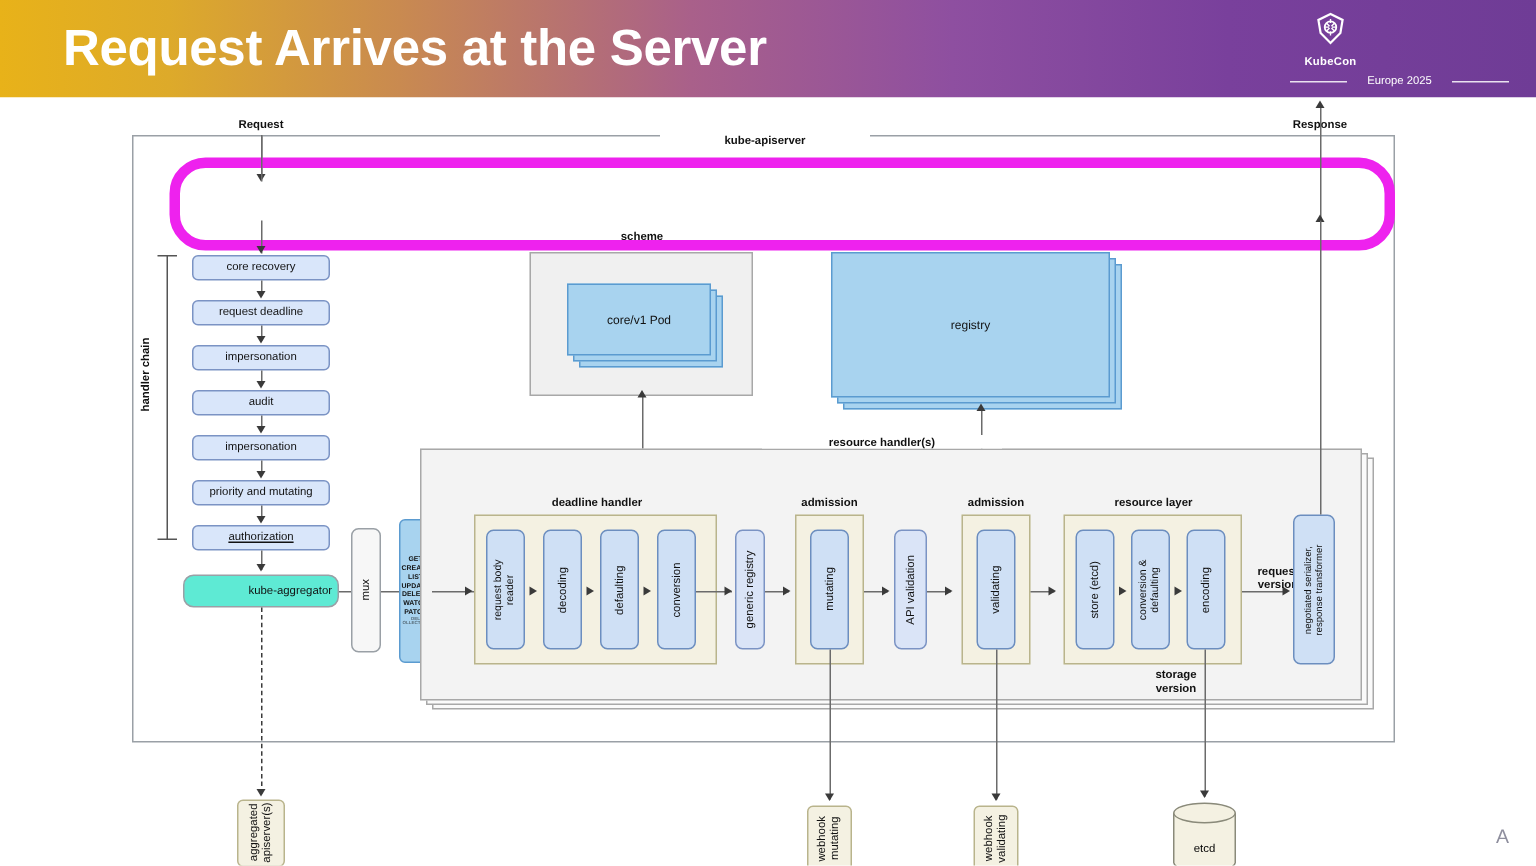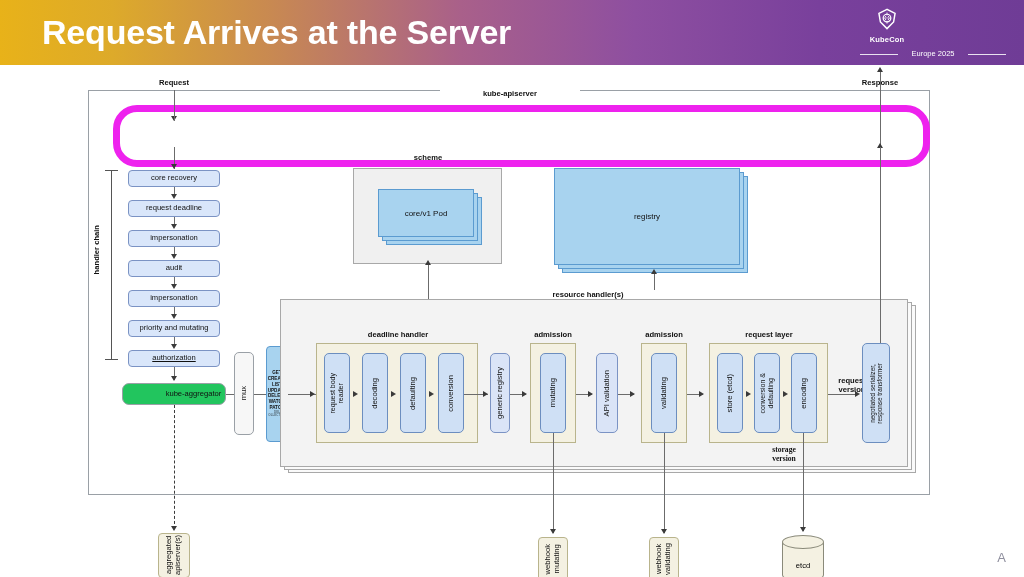--- a/index.html
+++ b/index.html
@@ -27,21 +27,21 @@
 
   
   #canvas { position:absolute; left:0; top:65px; width:1024px; height:396px; background:#fff; }
 
   .box { position:absolute; border:1px solid #6c8ebf; background:#cfe0f5;
     border-radius:4px; display:flex; align-items:center; justify-content:center;
     font-size:7.6px; color:#111; text-align:center; line-height:1.15; }
   .box.lav { background:#dae4f7; border-color:#7b93c4; }
   .box.mid { background:#a8d3ef; border-color:#5b9bd0; }
   .box.pale { background:#d9e6fa; border-color:#7b93c4; }
-  .box.gray { background:#22c55e; border-color:#9aa0a6;padding-left:39px; }
+  .box.gray { background:#5eead4; border-color:#9aa0a6;padding-left:39px; }
   .box.cream { background:#f4f1e2; border-color:#b9b48c; }
   .box.plain { background:#f7f7f7; border-color:#9aa0a6; }
 
   .vtext { writing-mode:vertical-rl; transform:rotate(180deg); white-space:nowrap; }
 
   .lbl { position:absolute; font-size:7.6px; color:#111; text-align:center; line-height:1.2; }
   .lbl.b { font-weight:bold; }
 
   .grp { position:absolute; border:1px solid #9aa0a6; background:transparent; }
   .grp.fillcream { background:#f4f1e2; border-color:#b9b48c; }
@@ -284,36 +284,36 @@
     <div class="arw right" style="left:630px; top:326px;"></div>
     <div class="grp fillcream" style="left:641px; top:278px; width:46px; height:100px;"></div>
     <div class="lbl b" style="left:639px; top:265px; width:50px;">admission</div>
     <div class="box" style="left:651px; top:288px; width:26px; height:80px; border-radius:5px;">
       <span class="vtext">validating</span>
     </div>
 
     <div class="ln h" style="left:687px; top:329px; width:16px;"></div>
     <div class="arw right" style="left:699px; top:326px;"></div>
     <div class="grp fillcream" style="left:709px; top:278px; width:119px; height:100px;"></div>
-    <div class="lbl b" style="left:725px; top:265px; width:88px;">request layer</div>
+    <div class="lbl b" style="left:725px; top:265px; width:88px;">resource layer</div>
 
     <div class="box" style="left:717px; top:288px; width:26px; height:80px; border-radius:5px;">
       <span class="vtext">store (etcd)</span>
     </div>
     <div class="arw right" style="left:746px; top:326px;"></div>
     <div class="box" style="left:754px; top:288px; width:26px; height:80px; border-radius:5px;">
       <span class="vtext" style="white-space:pre; font-size:7px;">conversion &amp;
 defaulting</span>
     </div>
     <div class="arw right" style="left:783px; top:326px;"></div>
     <div class="box" style="left:791px; top:288px; width:26px; height:80px; border-radius:5px;">
       <span class="vtext">encoding</span>
     </div>
 
-    <div class="lbl b" style="left:752px; top:380px; width:64px; white-space:pre;font-family:Liberation Serif, serif;">storage
+    <div class="lbl b" style="left:752px; top:380px; width:64px; white-space:pre;">storage
 version</div>
 
     <div class="ln h" style="left:828px; top:329px; width:30px;"></div>
     <div class="arw right" style="left:855px; top:326px;"></div>
     <div class="lbl b" style="left:829px; top:311px; width:46px; white-space:pre;">request
 version</div>
 
     <div class="box" style="left:862px; top:278px; width:28px; height:100px; border-radius:5px;">
       <span class="vtext" style="white-space:pre; font-size:6.4px;">negotiated serializer,
 response transformer</span>

